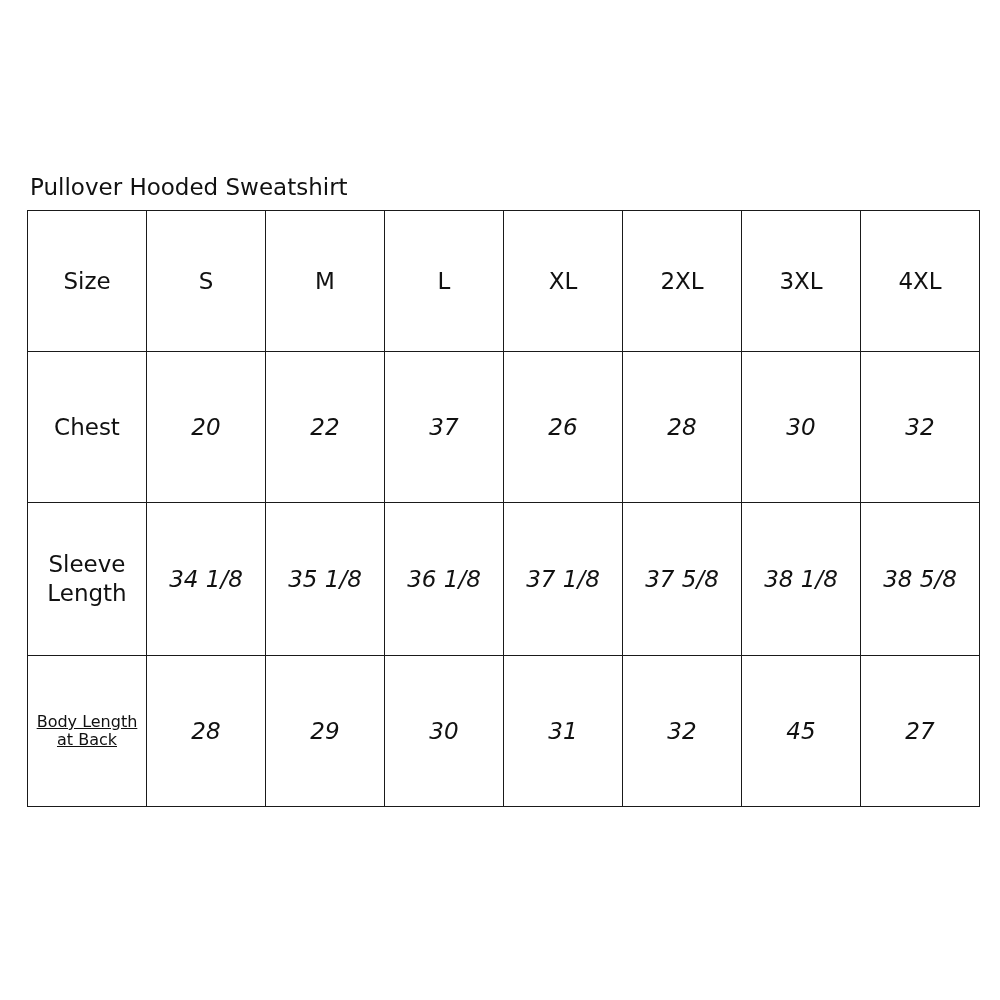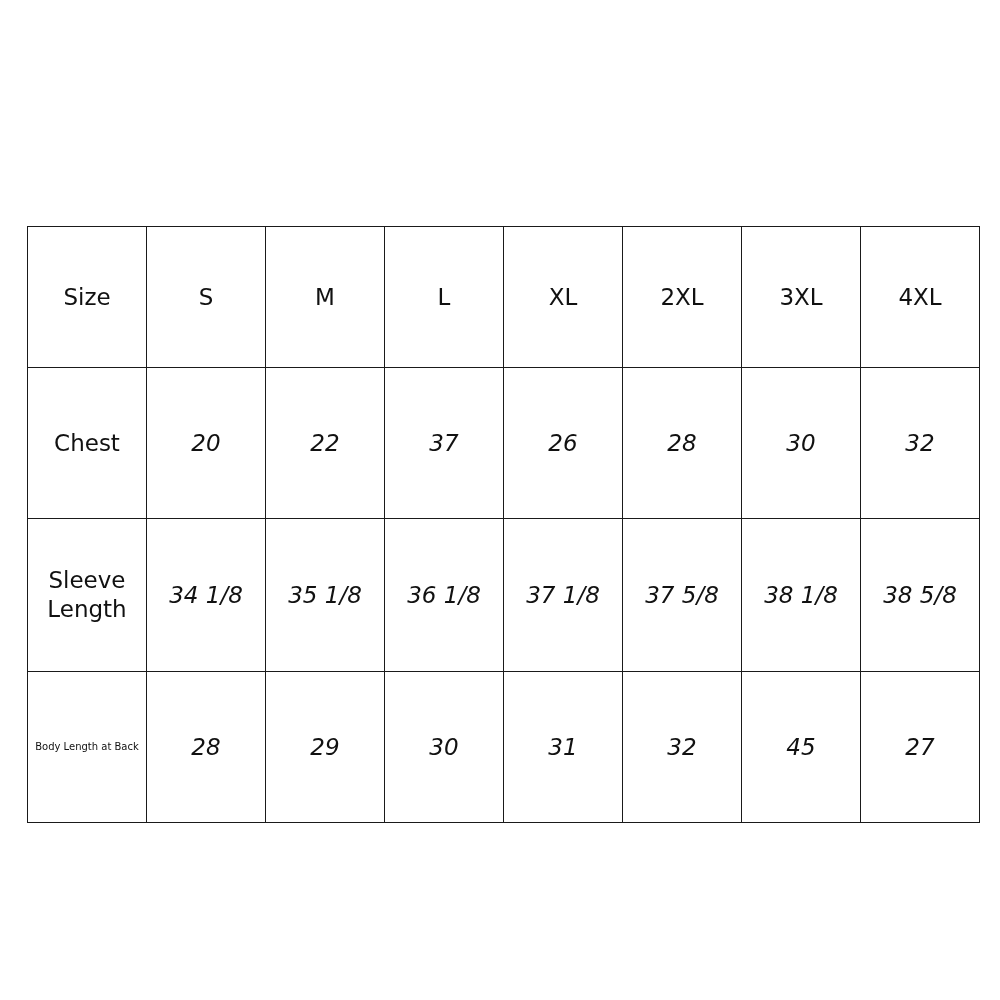--- a/index.html
+++ b/index.html
@@ -27,21 +27,21 @@
     left: 30px;
     top: 172px;
     font-size: 23px;
     line-height: 30px;
     color: #111111;
     white-space: nowrap;
   }
   .size-table {
     position: absolute;
     left: 27px;
-    top: 226px;
+    top: 210px;
     width: 942px;
     border-collapse: collapse;
     table-layout: fixed;
     padding-left: 39px;
   }
   .size-table td {
     border: 1.6px solid #1a1a1a;
     text-align: center;
     vertical-align: middle;
     font-size: 23px;
@@ -52,36 +52,38 @@
   .size-table tr.data-row td { height: 150px; }
   .size-table tr.data-row.tall td { height: 152px; }
   .col-label { width: 118px; }
   .col-val { width: 118px; }
   .row-label {
     font-size: 23px;
     line-height: 29px;
     margin-top: 16px;
   }
   .row-label.small {
-    font-size: 10px;
+    font-size: 16px;
     line-height: 18px;
+    text-decoration: underline;
   }
   .cell-val {
     font-size: 23px;
     font-style: italic;
   }
   .head-cell {
     font-size: 23px;
   }
 </style>
 </head>
 <body>
 
 <div class="page">
 
+  <div class="title">Pullover Hooded Sweatshirt</div>
 
   <table class="size-table">
     <tbody>
       <tr class="head-row">
         <td class="col-label head-cell">Size</td>
         <td class="col-val head-cell">S</td>
         <td class="col-val head-cell">M</td>
         <td class="col-val head-cell">L</td>
         <td class="col-val head-cell">XL</td>
         <td class="col-val head-cell">2XL</td>

